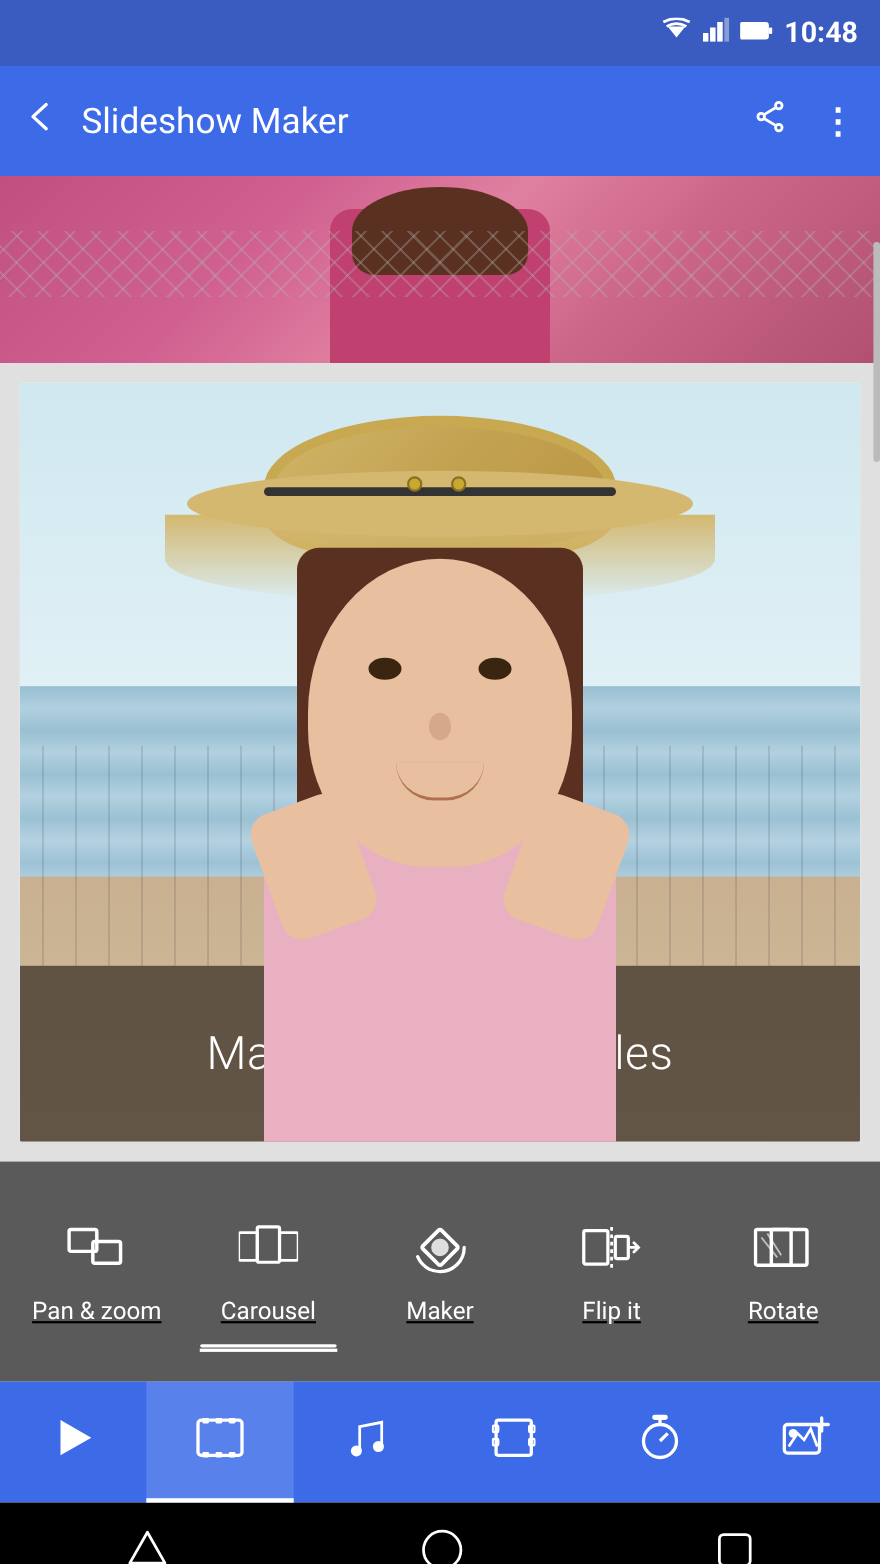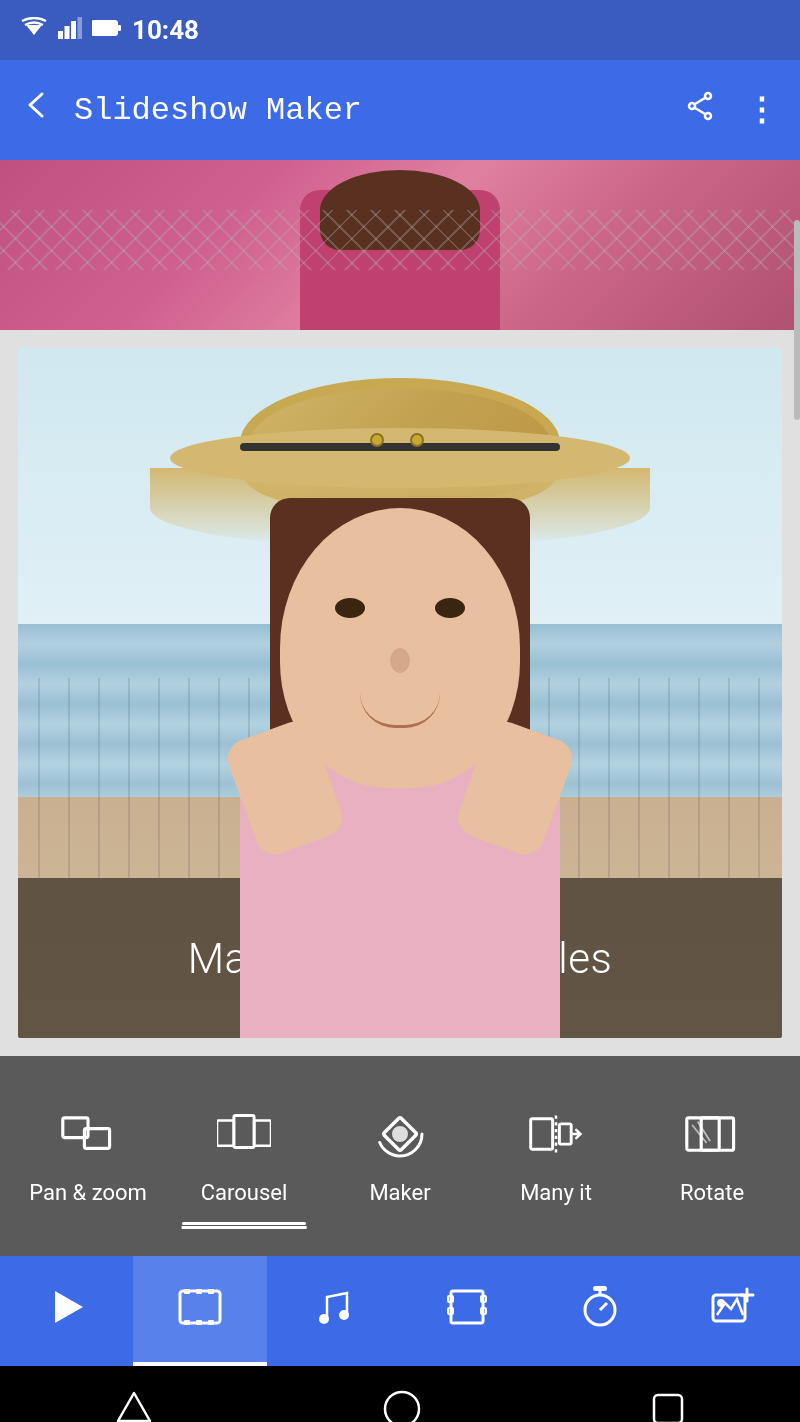--- a/index.html
+++ b/index.html
@@ -13,20 +13,21 @@
       position: relative;
     }
 
     
     .status-bar {
       width: 800px;
       height: 60px;
       background: #3a5bbf;
       display: flex;
       align-items: center;
+      justify-content: flex-end;
       padding: 0 20px;
       gap: 12px;
     }
     .status-icons {
       display: flex;
       align-items: center;
       gap: 10px;
     }
     .status-time {
       color: white;
@@ -36,21 +37,20 @@
 
     
     .app-bar {
       width: 800px;
       height: 100px;
       background: #3d6be8;
       display: flex;
       align-items: center;
       padding: 0 20px;
       gap: 20px;
-      font-family: Liberation Mono, monospace;
     }
     .app-bar-back {
       color: white;
       font-size: 34px;
       cursor: pointer;
     }
     .app-bar-title {
       color: white;
       font-size: 32px;
       flex: 1;
@@ -250,20 +250,21 @@
     }
     .anim-item {
       display: flex;
       flex-direction: column;
       align-items: center;
       gap: 12px;
       cursor: pointer;
       flex: 1;
       padding: 10px 0;
       position: relative;
+      text-decoration: underline;
     }
     .anim-item.active::after {
       content: '';
       position: absolute;
       bottom: -14px;
       left: 50%;
       transform: translateX(-50%);
       width: 80%;
       height: 3px;
       background: white;
@@ -499,21 +500,21 @@
 
         <rect x="2" y="8" width="26" height="36" rx="2" stroke="white" stroke-width="3.5"></rect>
 
         <line x1="32" y1="4" x2="32" y2="48" stroke="white" stroke-width="3" stroke-dasharray="4 4"></line>
 
         <rect x="36" y="14" width="14" height="24" rx="2" stroke="white" stroke-width="3.5"></rect>
 
         <path d="M52 26 L60 26 M56 21 L61 26 L56 31" stroke="white" stroke-width="3" stroke-linecap="round"></path>
       </svg>
     </span>
-    <span class="anim-label">Many it</span>
+    <span class="anim-label">Flip it</span>
   </div>
 
   <div class="anim-item">
     <span class="anim-icon">
       <svg width="60" height="52" viewBox="0 0 60 52" fill="none">
 
         <rect x="2" y="8" width="36" height="36" rx="2" stroke="white" stroke-width="3.5"></rect>
         <rect x="18" y="8" width="36" height="36" rx="2" stroke="white" stroke-width="3.5"></rect>
 
         <line x1="8" y1="16" x2="24" y2="36" stroke="white" stroke-width="2" opacity="0.6"></line>

